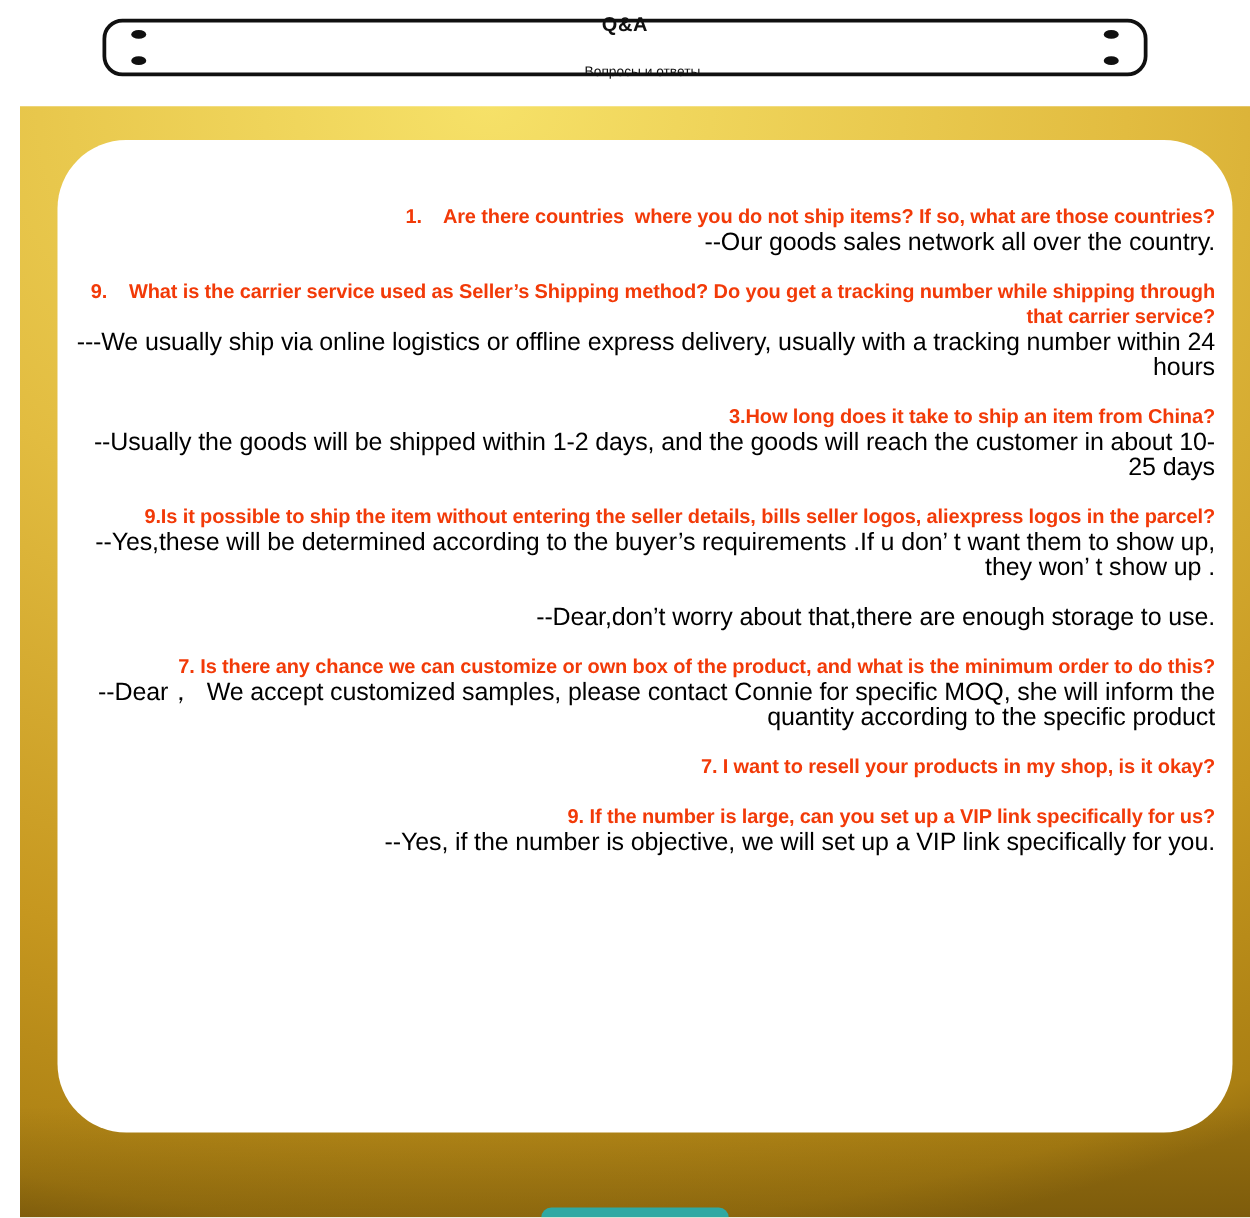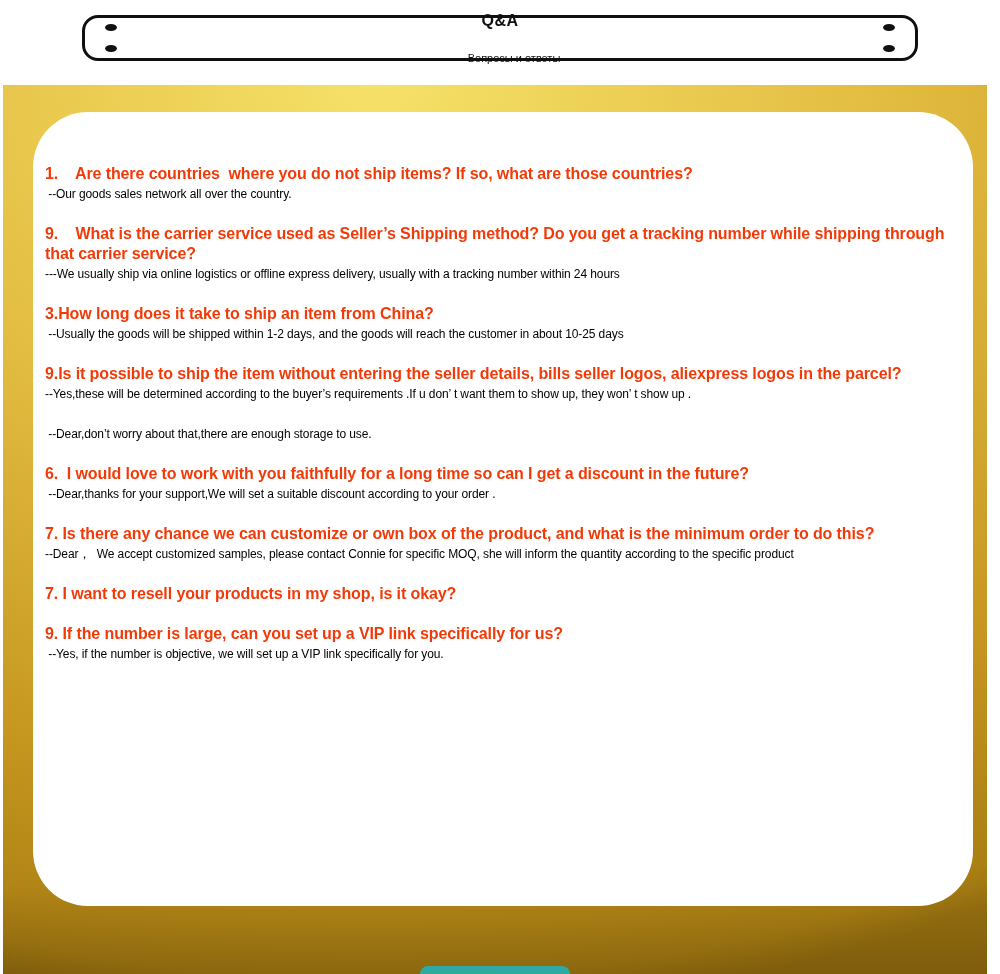--- a/index.html
+++ b/index.html
@@ -30,42 +30,43 @@
   }
   .rivet{
     position:absolute;width:12px;height:7px;background:#101010;border-radius:50%;
   }
   .rivet-tl{left:20px;top:6px;}
   .rivet-bl{left:20px;bottom:6px;}
   .rivet-tr{right:20px;top:6px;}
   .rivet-br{right:20px;bottom:6px;}
   
   .gold{
-    position:absolute;top:85px;left:3px;width:984px;height:889px;
+    position:absolute;top:85px;left:16px;width:984px;height:889px;
     background:
       linear-gradient(to bottom, rgba(0,0,0,0) 90%, rgba(60,40,0,0.28) 100%),
       radial-gradient(130% 105% at 38% 0%, #f6e168 0%, #e2bc40 40%, #c6971f 75%, #aa7f13 96%, #977010 100%);
+    text-align: right;
   }
   .panel{
     position:absolute;left:30px;top:27px;width:940px;height:794px;
     background:#ffffff;border-radius:55px;
     box-sizing:border-box;
     padding:52px 14px 20px 12px;
   }
   .qa-item{margin:0 0 20px 0;}
   .qa-q{
     color:var(--q-color,#f23a08);
     font-weight:bold;
     font-size:16px;line-height:20px;
     letter-spacing:-0.1px;
     white-space:pre-wrap;
   }
   .qa-a{
     color:var(--a-color,#000000);
-    font-size:12px;line-height:20px;
+    font-size:20px;line-height:20px;
     letter-spacing:-0.1px;
     white-space:pre-wrap;
   }
   
   .peek{
     position:absolute;left:50%;bottom:0;transform:translateX(-50%);
     width:150px;height:8px;
     background:var(--peek-color,#2fa9a3);
     border-radius:8px 8px 0 0;
   }
@@ -106,24 +107,20 @@
 
   <div class="qa-item">
     <div class="qa-q">9.Is it possible to ship the item without entering the seller details, bills seller logos, aliexpress logos in the parcel?</div>
     <div class="qa-a">--Yes,these will be determined according to the buyer’s requirements .If u don’ t want them to show up, they won’ t show up .</div>
   </div>
 
   <div class="qa-item">
     <div class="qa-a"> --Dear,don’t worry about that,there are enough storage to use.</div>
   </div>
 
-  <div class="qa-item">
-    <div class="qa-q">6.  I would love to work with you faithfully for a long time so can I get a discount in the future?</div>
-    <div class="qa-a"> --Dear,thanks for your support,We will set a suitable discount according to your order .</div>
-  </div>
 
   <div class="qa-item">
     <div class="qa-q">7. Is there any chance we can customize or own box of the product, and what is the minimum order to do this?</div>
     <div class="qa-a">--Dear，  We accept customized samples, please contact Connie for specific MOQ, she will inform the quantity according to the specific product</div>
   </div>
 
   <div class="qa-item">
     <div class="qa-q">7. I want to resell your products in my shop, is it okay?</div>
   </div>
 

